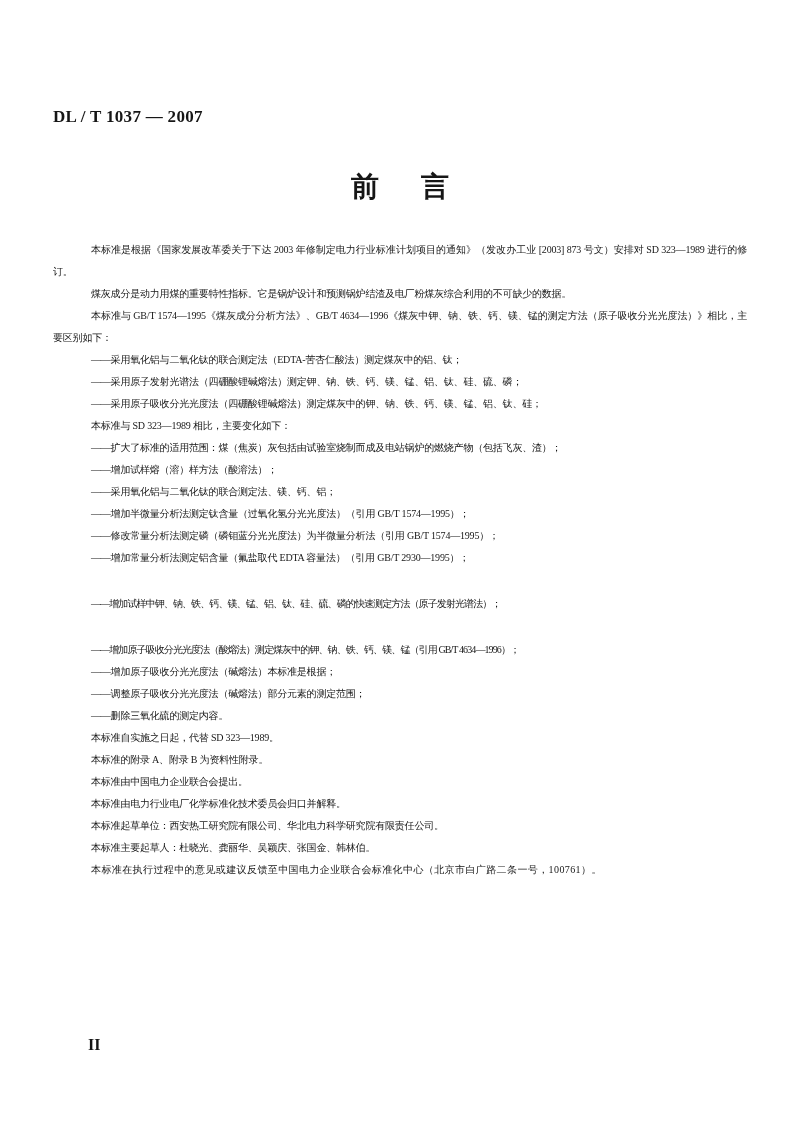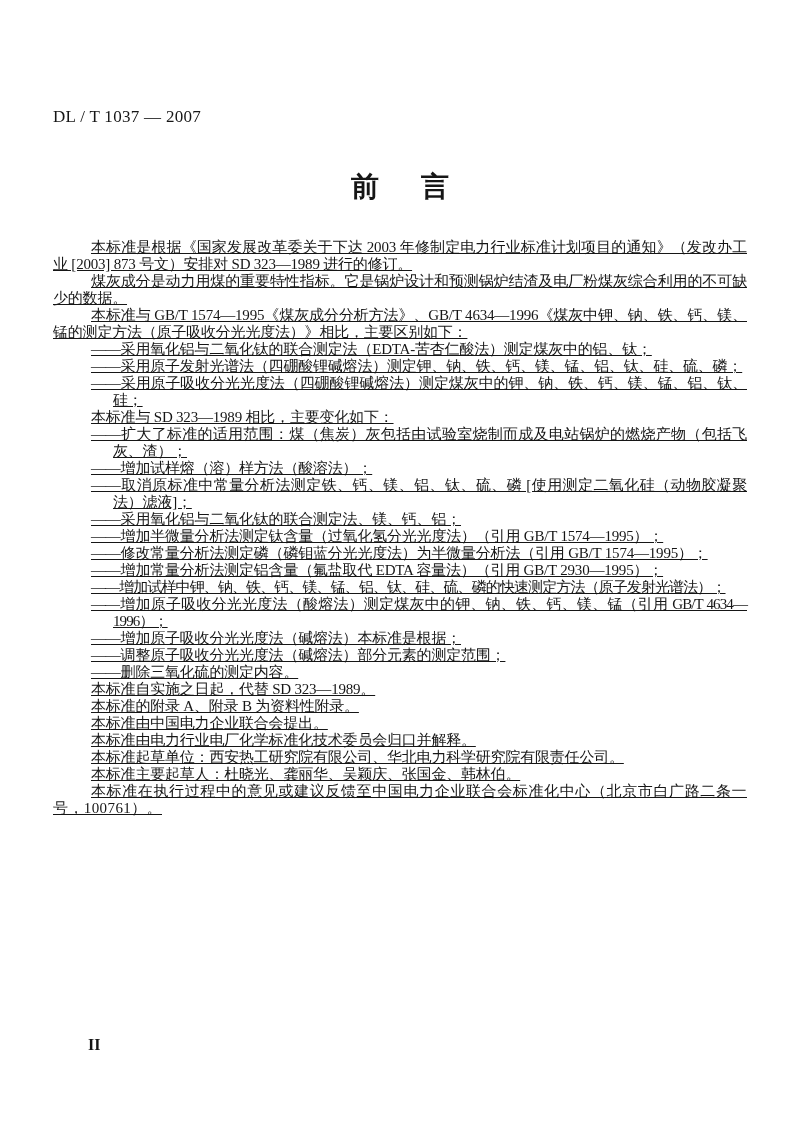--- a/index.html
+++ b/index.html
@@ -14,52 +14,52 @@
     background: #ffffff;
     color: #161616;
     font-family: "Liberation Serif", "DejaVu Serif", serif;
     box-sizing: border-box;
     padding: 107px 46px 0 53px;
     overflow: hidden;
   }
   .doc-code {
     font-size: 17px;
     line-height: 20px;
-    font-weight: normal;
+    font-weight: bold;
     letter-spacing: 0.3px;
   }
   .title {
     margin-top: 45px;
     display: flex;
     justify-content: center;
     gap: 42px;
     font-size: 28px;
     line-height: 30px;
     font-weight: bold;
   }
   .content {
     margin-top: 37px;
-    font-size: 15px;
-    line-height: 17px;
+    font-size: 10px;
+    line-height: 22px;
     letter-spacing: -0.2px;
     text-align: justify;
-    text-decoration: underline;
   }
   .content p {
     margin: 0;
   }
   .content p.para {
     text-indent: 38px;
   }
   .content p.item {
     padding-left: 60px;
     text-indent: -22px;
   }
   .content p.tight {
     letter-spacing: -0.9px;
+    margin-top: 24px;
   }
   .content p.loose {
     letter-spacing: 0.4px;
   }
   .page-num {
     position: absolute;
     left: 88px;
     top: 1036px;
     font-size: 16px;
     line-height: 18px;
@@ -81,21 +81,20 @@
   <div class="content">
       <p class="para">本标准是根据《国家发展改革委关于下达 2003 年修制定电力行业标准计划项目的通知》（发改办工业 [2003] 873 号文）安排对 SD 323—1989 进行的修订。</p>
       <p class="para">煤灰成分是动力用煤的重要特性指标。它是锅炉设计和预测锅炉结渣及电厂粉煤灰综合利用的不可缺少的数据。</p>
       <p class="para">本标准与 GB/T 1574—1995《煤灰成分分析方法》、GB/T 4634—1996《煤灰中钾、钠、铁、钙、镁、锰的测定方法（原子吸收分光光度法）》相比，主要区别如下：</p>
       <p class="item">——采用氧化铝与二氧化钛的联合测定法（EDTA-苦杏仁酸法）测定煤灰中的铝、钛；</p>
       <p class="item">——采用原子发射光谱法（四硼酸锂碱熔法）测定钾、钠、铁、钙、镁、锰、铝、钛、硅、硫、磷；</p>
       <p class="item">——采用原子吸收分光光度法（四硼酸锂碱熔法）测定煤灰中的钾、钠、铁、钙、镁、锰、铝、钛、硅；</p>
       <p class="para">本标准与 SD 323—1989 相比，主要变化如下：</p>
       <p class="item">——扩大了标准的适用范围：煤（焦炭）灰包括由试验室烧制而成及电站锅炉的燃烧产物（包括飞灰、渣）；</p>
       <p class="item">——增加试样熔（溶）样方法（酸溶法）；</p>
-      <p class="item">——取消原标准中常量分析法测定铁、钙、镁、铝、钛、硫、磷 [使用测定二氧化硅（动物胶凝聚法）滤液]；</p>
       <p class="item">——采用氧化铝与二氧化钛的联合测定法、镁、钙、铝；</p>
       <p class="item">——增加半微量分析法测定钛含量（过氧化氢分光光度法）（引用 GB/T 1574—1995）；</p>
       <p class="item">——修改常量分析法测定磷（磷钼蓝分光光度法）为半微量分析法（引用 GB/T 1574—1995）；</p>
       <p class="item">——增加常量分析法测定铝含量（氟盐取代 EDTA 容量法）（引用 GB/T 2930—1995）；</p>
       <p class="item tight">——增加试样中钾、钠、铁、钙、镁、锰、铝、钛、硅、硫、磷的快速测定方法（原子发射光谱法）；</p>
       <p class="item tight">——增加原子吸收分光光度法（酸熔法）测定煤灰中的钾、钠、铁、钙、镁、锰（引用 GB/T 4634—1996）；</p>
       <p class="item">——增加原子吸收分光光度法（碱熔法）本标准是根据；</p>
       <p class="item">——调整原子吸收分光光度法（碱熔法）部分元素的测定范围；</p>
       <p class="item">——删除三氧化硫的测定内容。</p>
       <p class="para">本标准自实施之日起，代替 SD 323—1989。</p>

